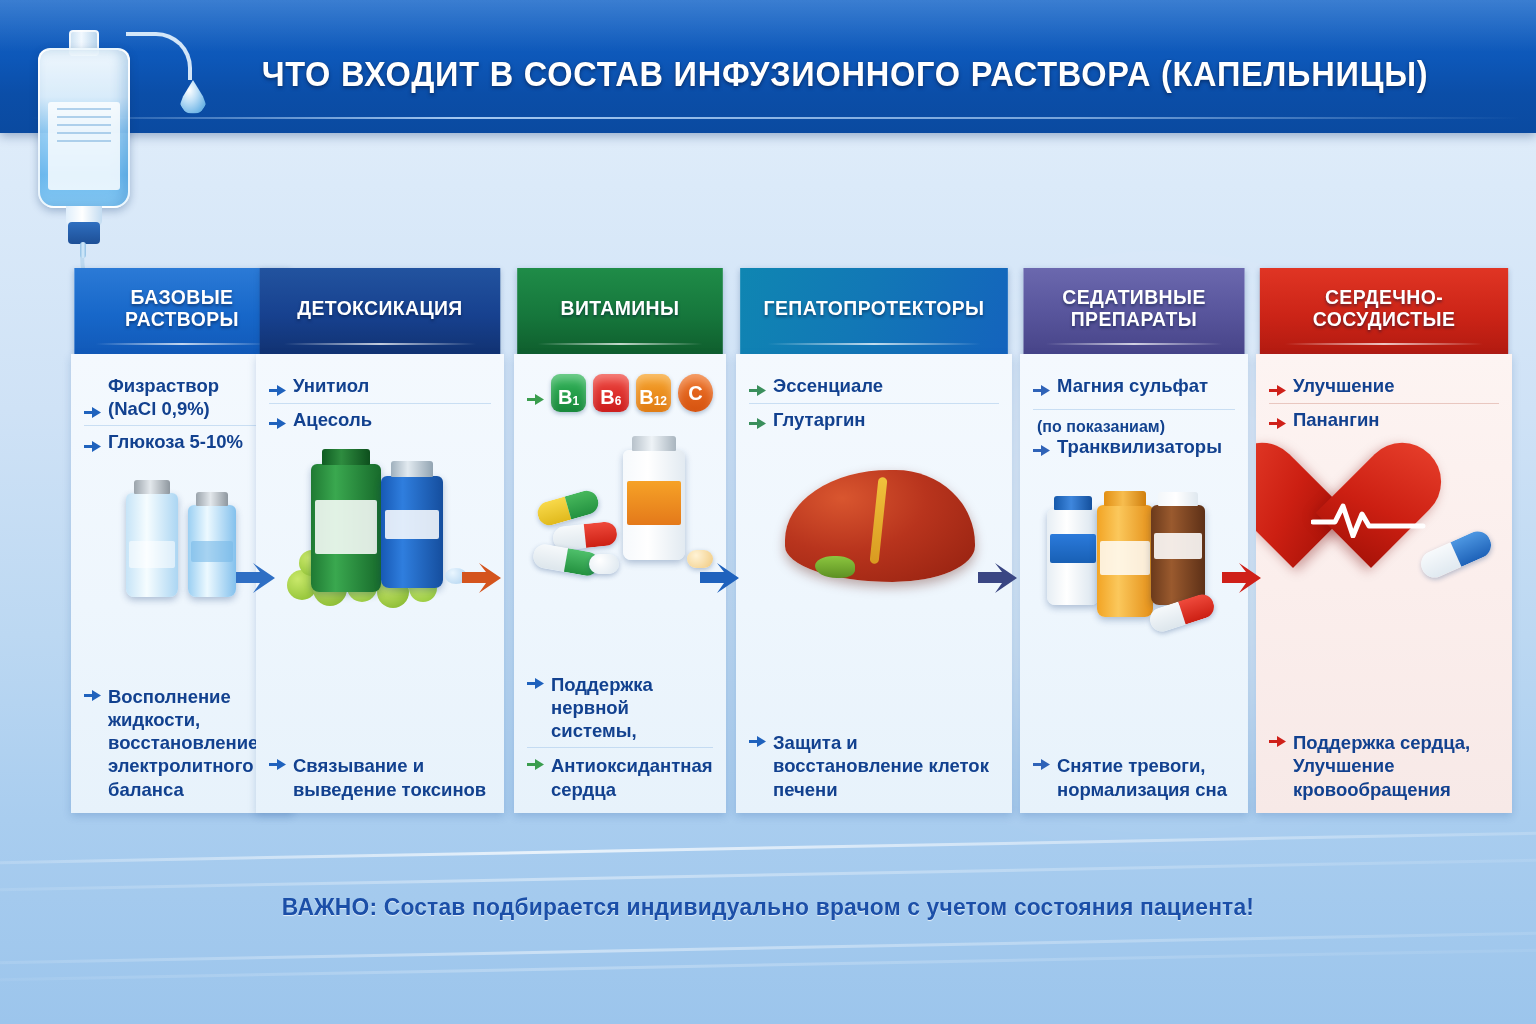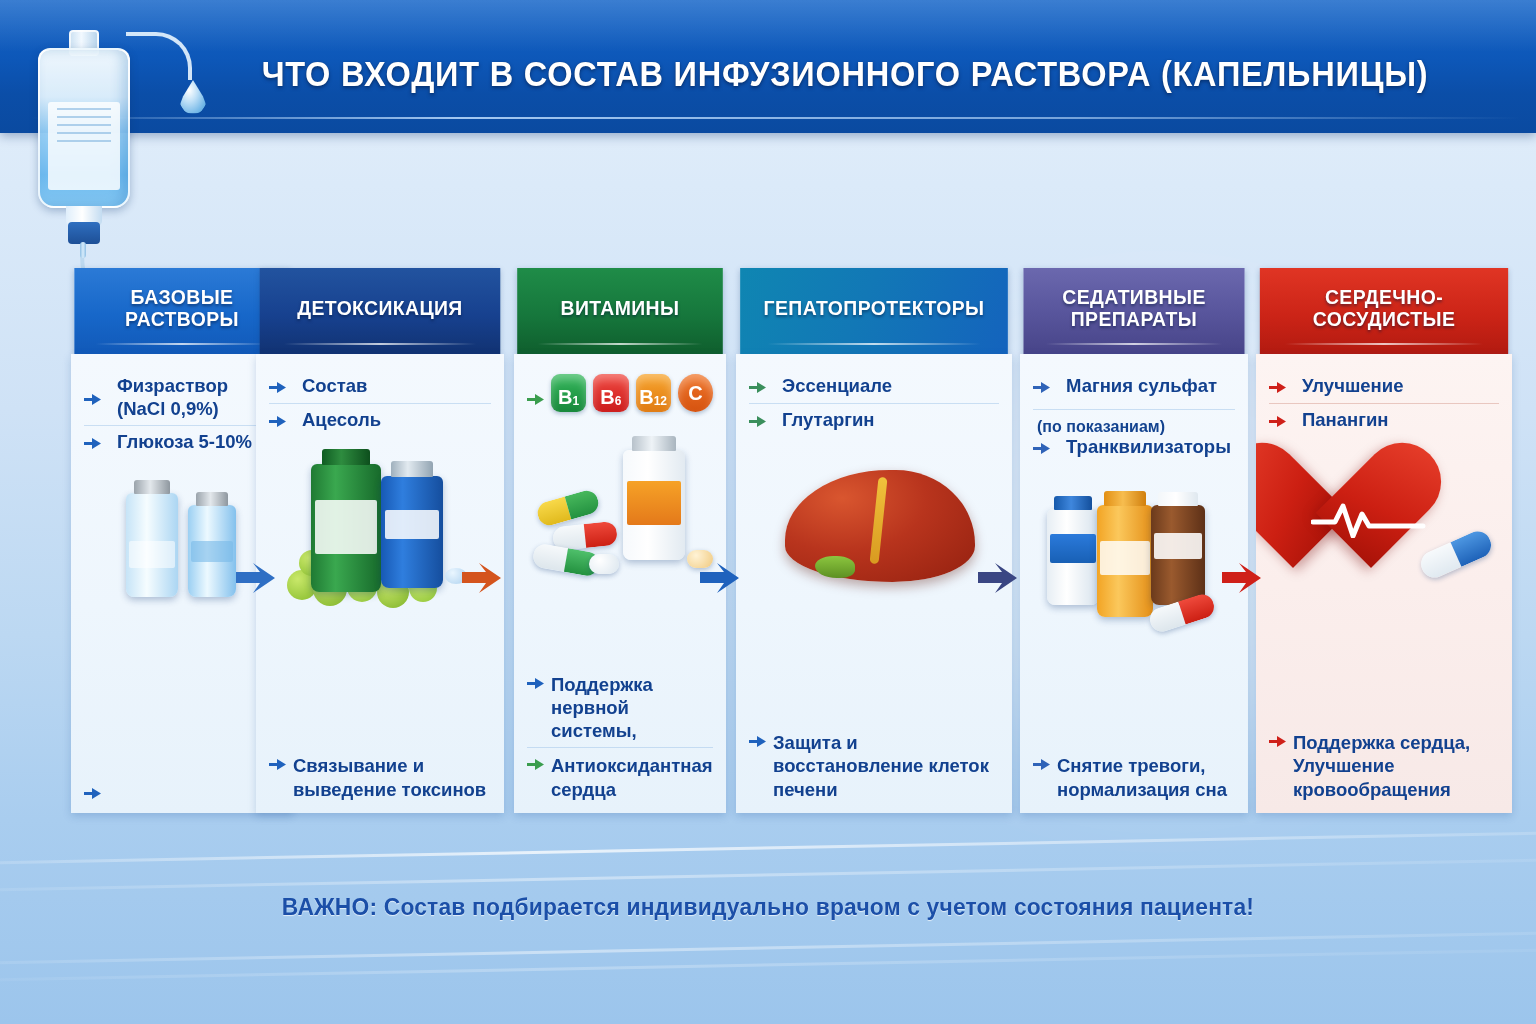--- a/index.html
+++ b/index.html
@@ -219,22 +219,22 @@
     padding: 16px 13px 12px;
     display: flex;
     flex-direction: column;
     overflow: hidden;
   }
 
   .items { display: flex; flex-direction: column; }
 
   .item {
     display: flex;
-    align-items: center;
-    gap: 16px;
+    align-items: flex-end;
+    gap: 7px;
     color: #12418f;
     font-size: 18.5px;
     font-weight: bold;
     line-height: 1.22;
     padding: 5px 0;
   }
   .item + .item { border-top: 1px solid rgba(150,190,230,.45); }
   .item.no-rule { border-top: none; }
 
   .arrow-bullet {
@@ -462,40 +462,41 @@
             <div class="lbl" style="top:40%;height:22%;background:rgba(120,185,232,.6);"></div>
           </div>
         </div>
 
         <div class="spacer"></div>
 
         <div class="benefit no-rule">
           <svg class="arrow-bullet" viewBox="0 0 17 15">
             <path d="M0 6h8V2l9 5.5L8 13V9H0z" fill="#1f62bd"></path>
           </svg>
+          <span>Восполнение жидкости, восстановление электролитного баланса</span>
         </div>
       </div>
     </div>
 
     <svg class="connector" style="left:236px;top:293px;" viewBox="0 0 56 34">
       <path d="M0 11h24l-7-9 22 15-22 15 7-10H0z" fill="#2f6fc4"></path>
       <path d="M30 11h12l-4-5 14 11-14 11 4-6H30z" fill="#2f6fc4" opacity=".0"></path>
     </svg>
 
     <div class="col" style="left:256px;width:248px;height:545px;">
       <div class="col-head" style="background:linear-gradient(180deg,#22539f 0%,#17418f 55%,#113272 100%);">
         <span>ДЕТОКСИКАЦИЯ</span>
       </div>
       <div class="col-body">
         <div class="items">
           <div class="item no-rule">
             <svg class="arrow-bullet" viewBox="0 0 17 15">
               <path d="M0 6h8V2l9 5.5L8 13V9H0z" fill="#1f62bd"></path>
             </svg>
-            <span>Состав</span>
+            <span>Унитиол</span>
           </div>
           <div class="item">
             <svg class="arrow-bullet" viewBox="0 0 17 15">
               <path d="M0 6h8V2l9 5.5L8 13V9H0z" fill="#1f62bd"></path>
             </svg>
             <span>Ацесоль</span>
           </div>
         </div>
 
         <div class="art" style="height:170px;">

